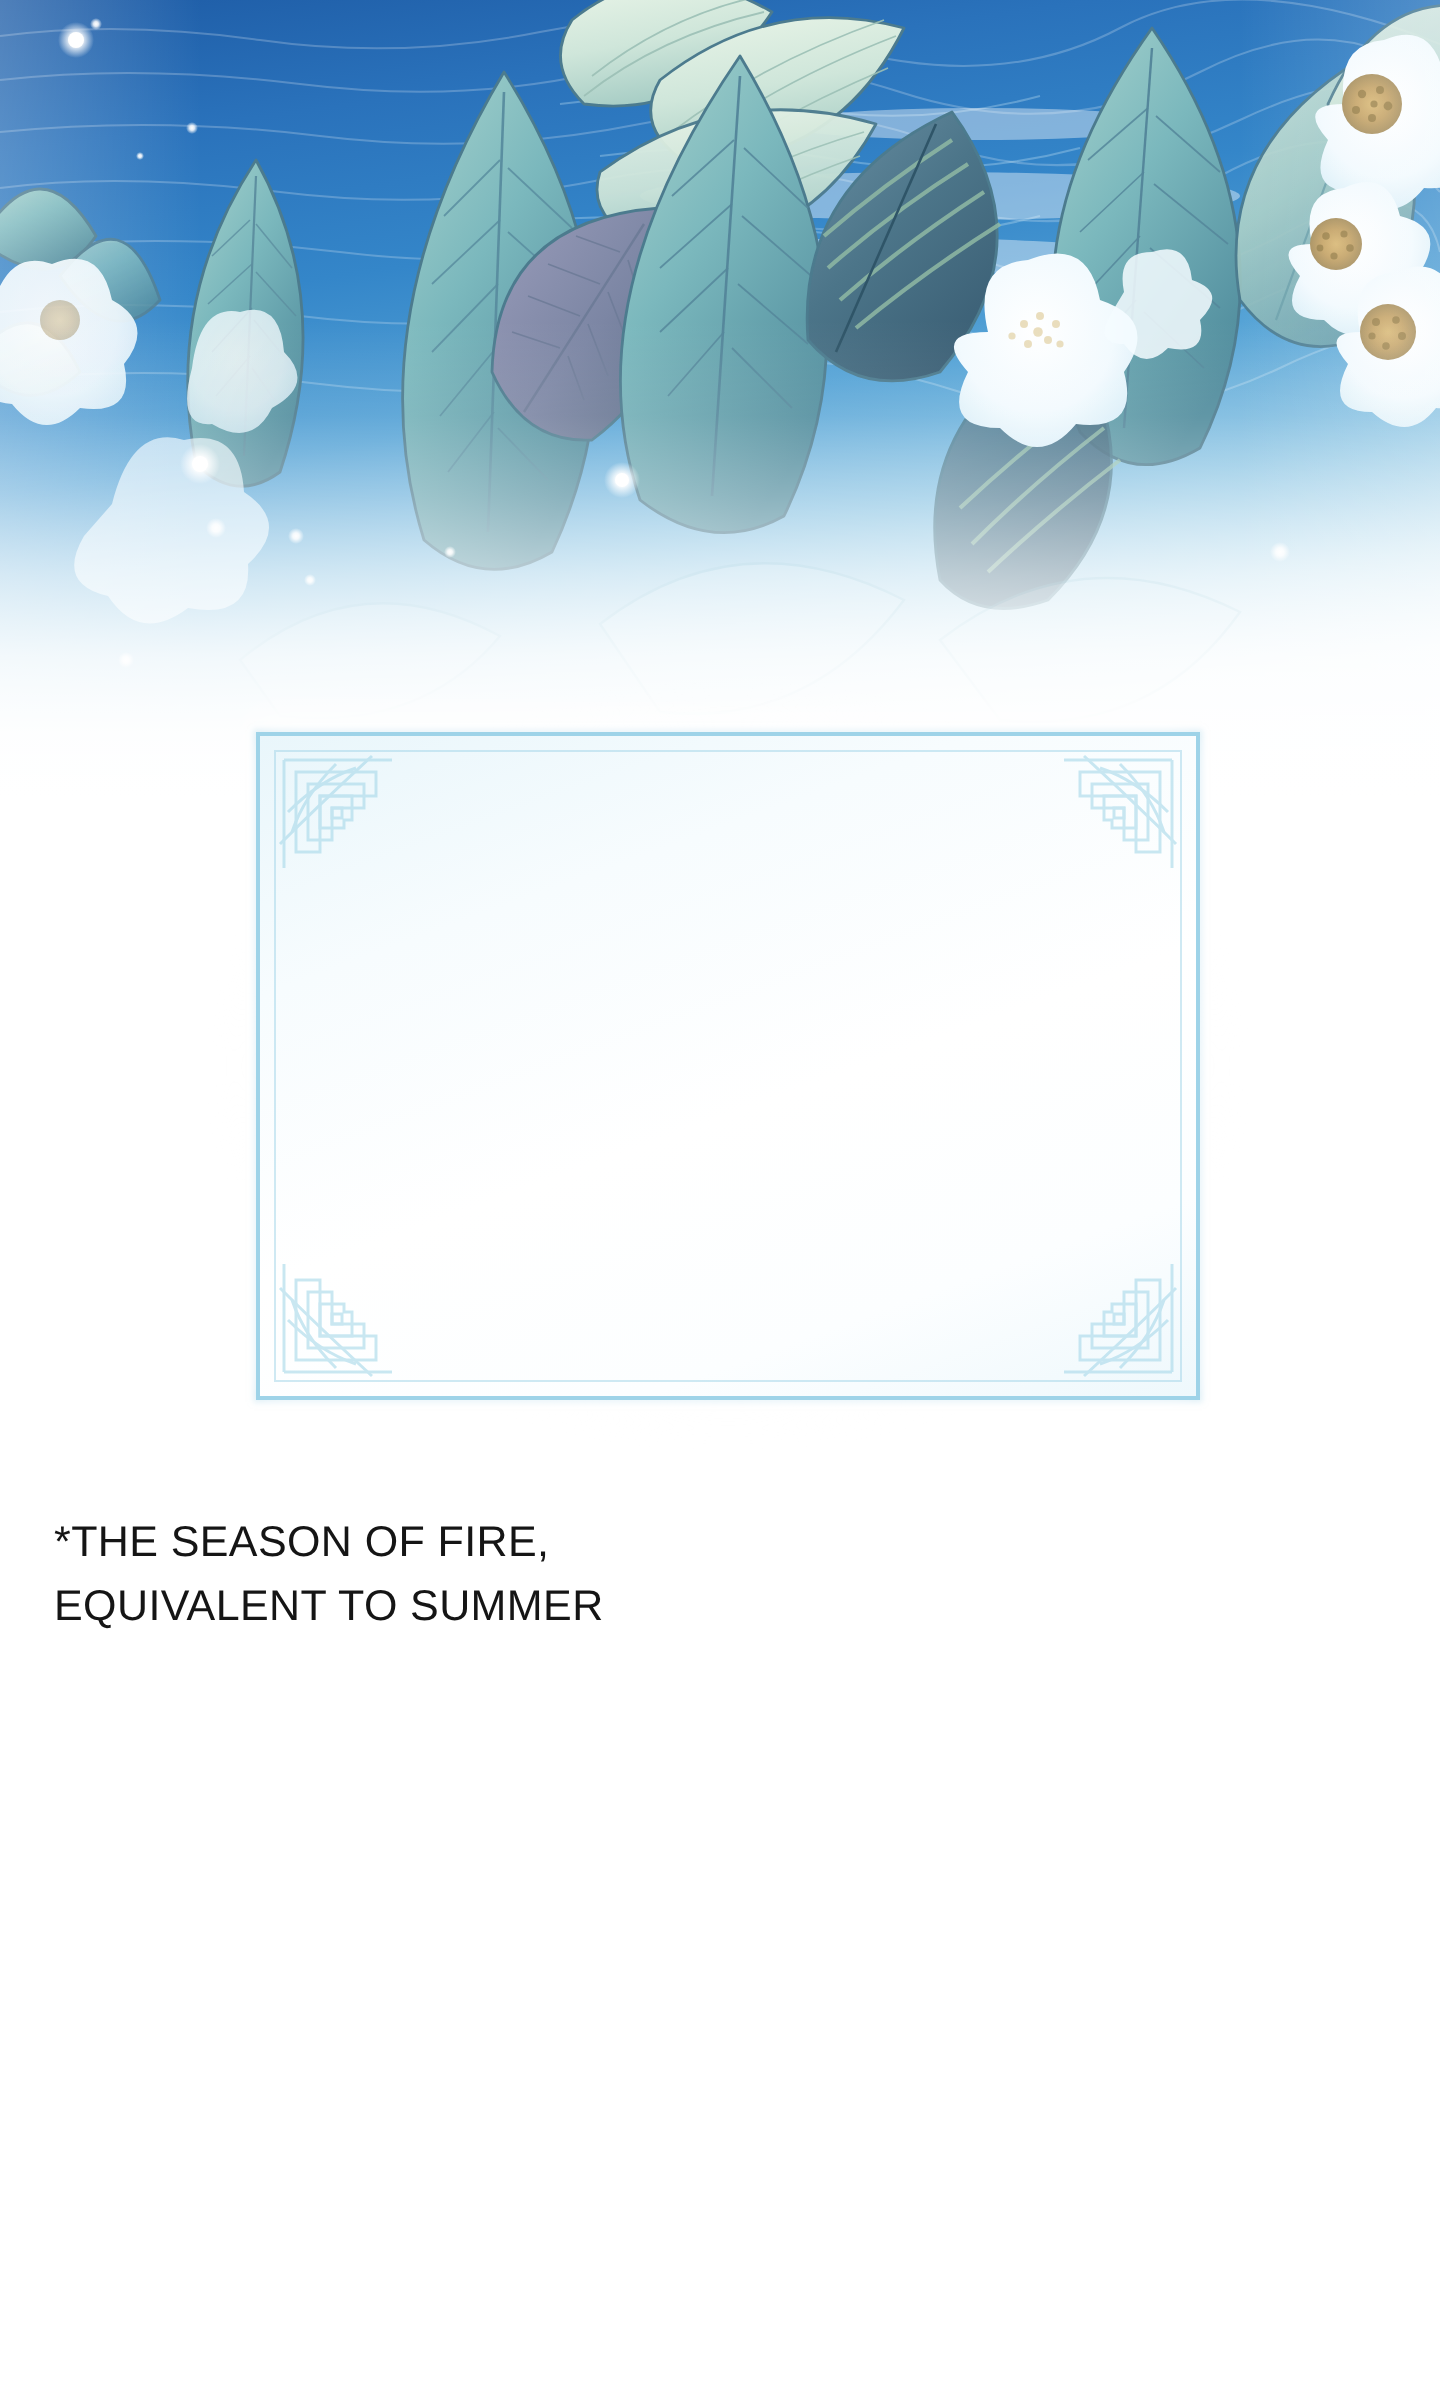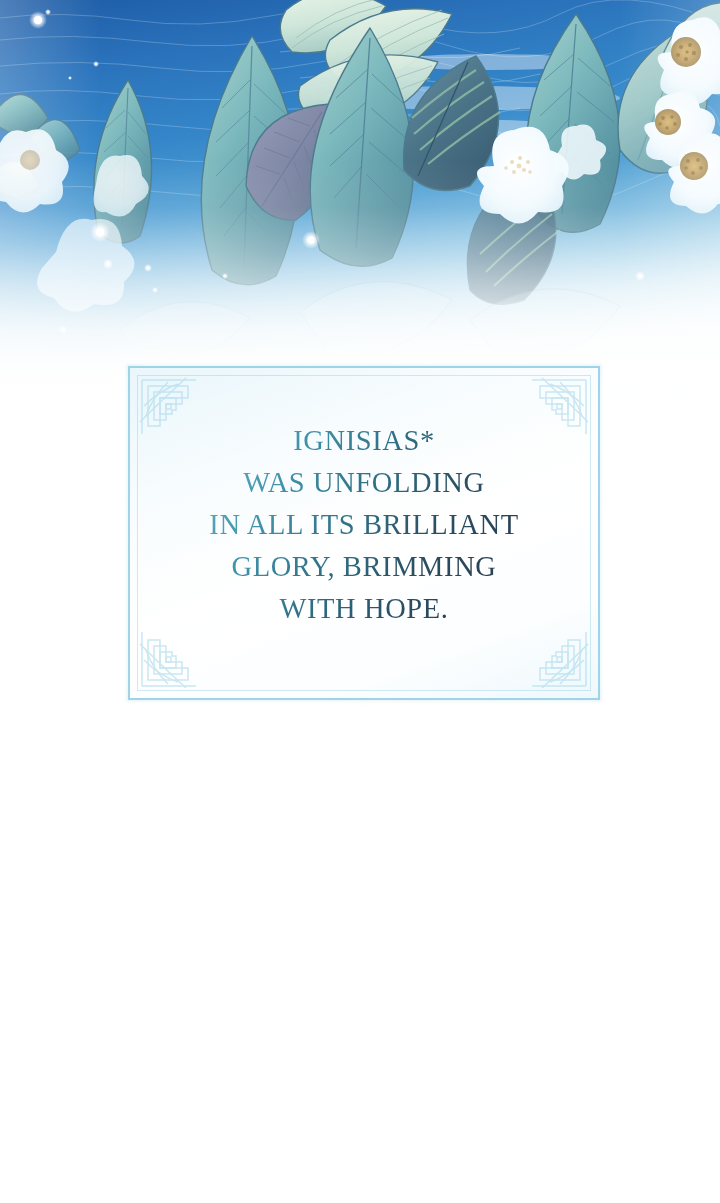--- a/index.html
+++ b/index.html
@@ -474,24 +474,21 @@
           <path d="M10 10 H 50 V 22 H 22 V 50 H 10 Z"></path>
           <path d="M16 16 H 44 V 28 H 28 V 44 H 16 Z"></path>
           <path d="M22 22 H 38 V 34 H 34 V 38 H 22 Z"></path>
           <path d="M28 28 H 33 V 33 H 28 Z"></path>
           <path d="M6 30 Q 22 14 40 8"></path>
           <path d="M30 6 Q 14 22 8 40"></path>
           <path d="M2 46 Q 22 26 48 2"></path>
         </g>
       </svg>
 
-      <div class="quote">IGNISIAS*
-WAS UNFOLDING
-IN ALL ITS BRILLIANT
-GLORY, BRIMMING
-WITH HOPE.</div>
     </div>
   </div>
 
+  <div class="footnote">*THE SEASON OF FIRE,
+EQUIVALENT TO SUMMER</div>
 
   <div class="bottom-blank"></div>
 
 </div>
 
 </body></html>

